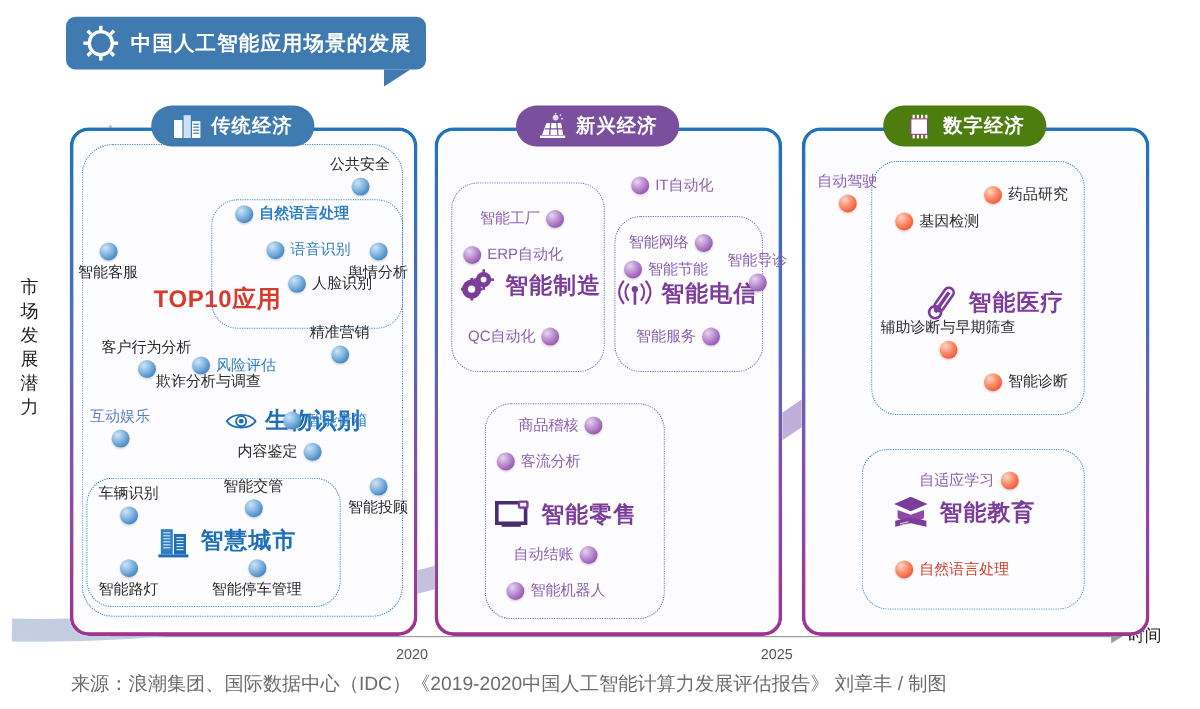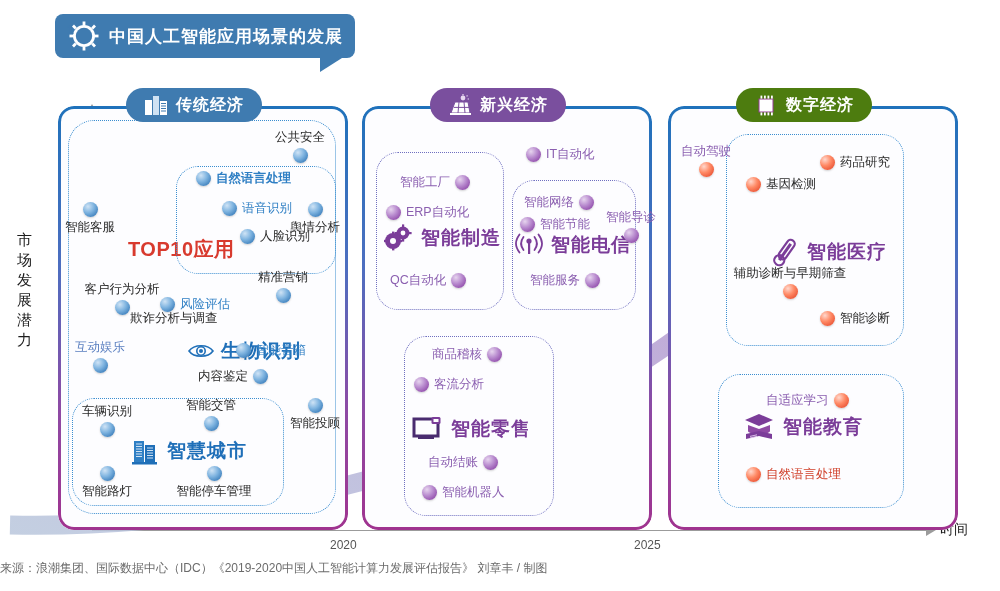--- a/index.html
+++ b/index.html
@@ -35,21 +35,21 @@
   #x-axis-label{
     position:absolute;left:940px;top:521px;font-size:14px;color:#1d1d1d;
   }
   .x-tick{
     position:absolute;top:538px;font-size:12px;color:#555;
   }
   #tick-2020{left:330px;}
   #tick-2025{left:634px;}
   #source-note{
     position:absolute;left:0;top:560px;width:856px;
-    font-size:12px;color:#6b6b6b;
+    text-align:center;font-size:16px;color:#6b6b6b;
     padding-right:8px;box-sizing:border-box;
   }
   
   #title-banner{
     position:absolute;left:55px;top:14px;width:300px;height:44px;
     background:#3f7bb0;border-radius:8px;
     display:flex;align-items:center;
   }
   #title-banner:after{
     content:"";position:absolute;left:265px;top:44px;

